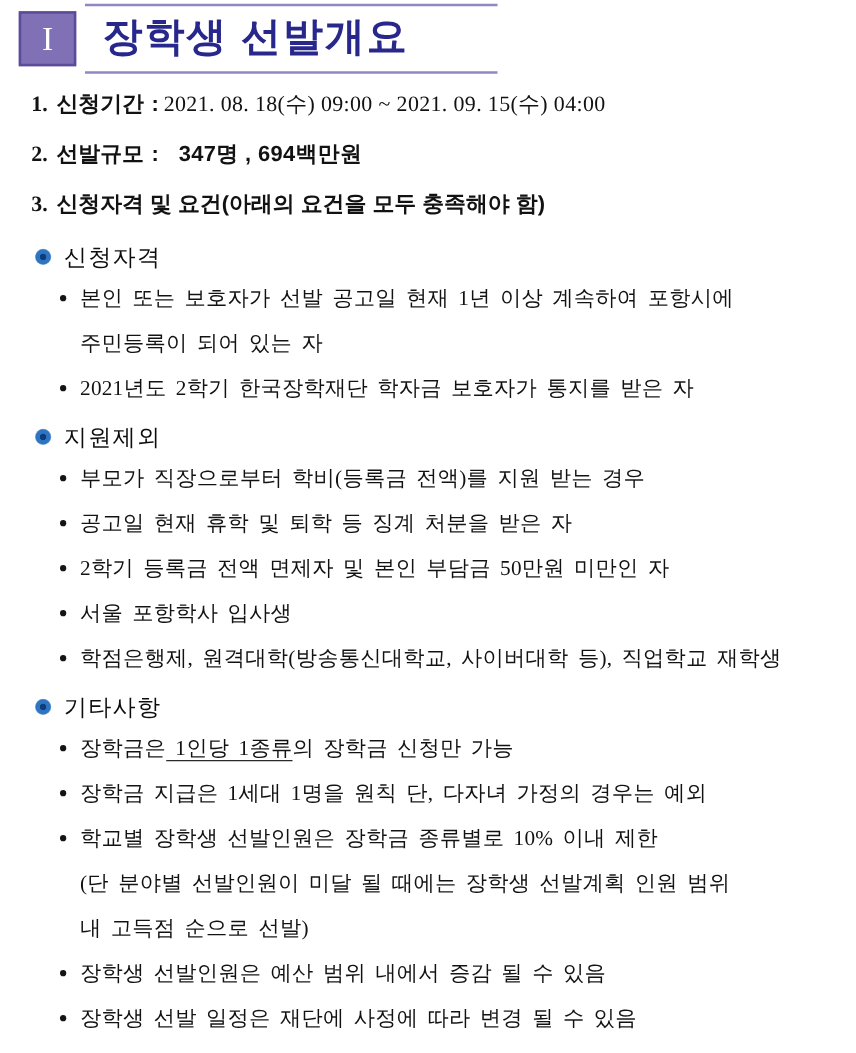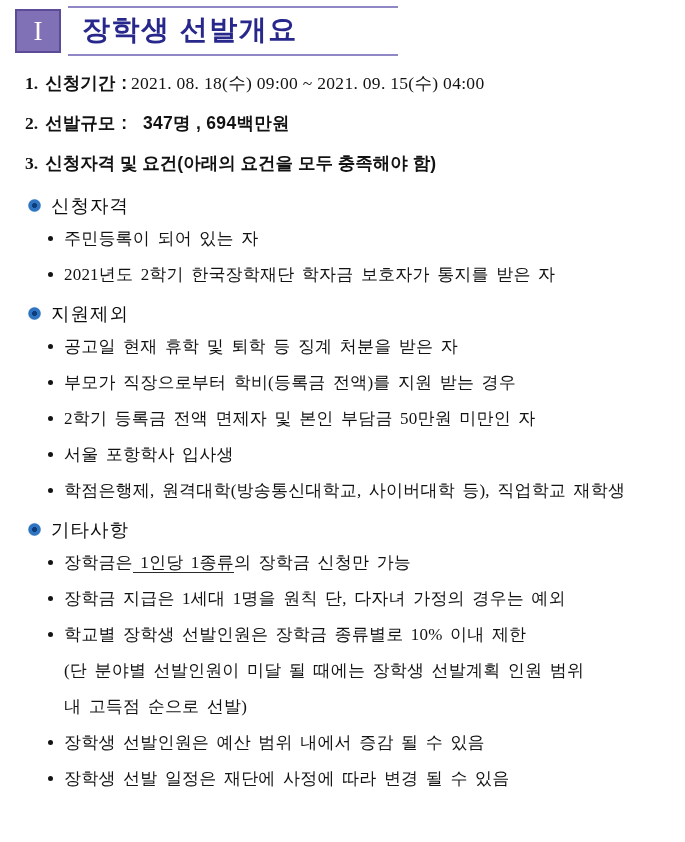--- a/index.html
+++ b/index.html
@@ -22,21 +22,21 @@
     color:#ffffff; font-size:27px; line-height:1;
     font-family:"Liberation Serif","DejaVu Serif",serif;
   }
   .title-wrap {
     margin-left:7px; width:330px; align-self:center;
     border-top:2px solid #8f88c4; border-bottom:2px solid #8f88c4;
     padding:3px 0 5px 14px;
   }
   .doc-title {
     font-family:"Liberation Sans","DejaVu Sans",sans-serif;
-    font-size:28px; font-weight:bold; color:#28288c;
+    font-size:32px; font-weight:bold; color:#28288c;
     letter-spacing:1.5px; white-space:nowrap;
   }
 
   
   .numbered { list-style:none; margin:18px 0 0 10px; }
   .numbered li {
     margin-bottom:17px; font-size:17.5px; line-height:23px;
     font-weight:bold; white-space:nowrap;
     font-family:"Liberation Sans","DejaVu Sans",sans-serif;
   }
@@ -107,42 +107,43 @@
   </ol>
 
   <section class="sec">
     <div class="sec-head">
       <span class="ring"></span>
       <h2 class="sec-title">신청자격</h2>
     </div>
     <ul class="items">
       <li>
         <span class="dot"></span>
+        <span class="line">본인 또는 보호자가 선발 공고일 현재 1년 이상 계속하여 포항시에</span>
         <span class="line">주민등록이 되어 있는 자</span>
       </li>
       <li>
         <span class="dot"></span>
         <span class="line">2021년도 2학기 한국장학재단 학자금 보호자가 통지를 받은 자</span>
       </li>
     </ul>
   </section>
 
   <section class="sec">
     <div class="sec-head">
       <span class="ring"></span>
       <h2 class="sec-title">지원제외</h2>
     </div>
     <ul class="items">
       <li>
         <span class="dot"></span>
-        <span class="line">공고일 현재 휴학 및 퇴학 등 징계 처분을 받은 자</span>
+        <span class="line">부모가 직장으로부터 학비(등록금 전액)를 지원 받는 경우</span>
       </li>
       <li>
         <span class="dot"></span>
-        <span class="line">부모가 직장으로부터 학비(등록금 전액)를 지원 받는 경우</span>
+        <span class="line">공고일 현재 휴학 및 퇴학 등 징계 처분을 받은 자</span>
       </li>
       <li>
         <span class="dot"></span>
         <span class="line">2학기 등록금 전액 면제자 및 본인 부담금 50만원 미만인 자</span>
       </li>
       <li>
         <span class="dot"></span>
         <span class="line">서울 포항학사 입사생</span>
       </li>
       <li>

